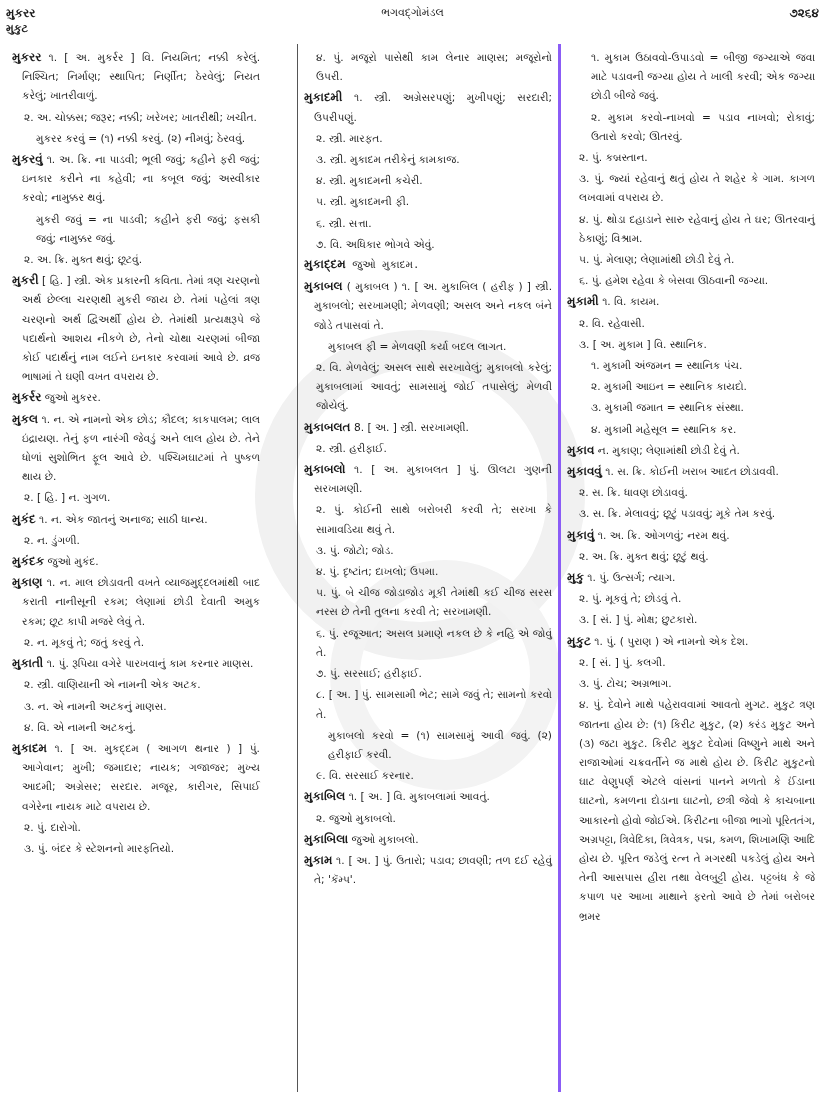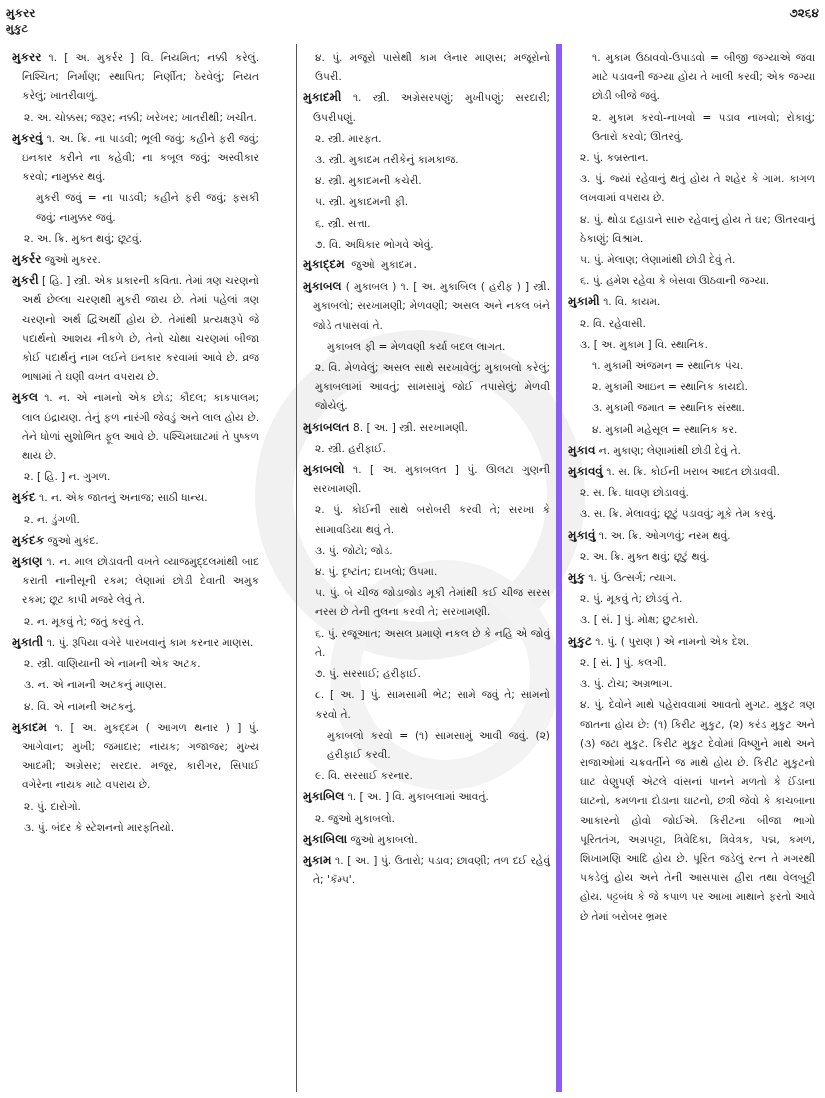--- a/index.html
+++ b/index.html
@@ -18,48 +18,50 @@
   .header {
     position:absolute; top:6px; left:6px; right:6px; height:20px; z-index:2;
     font-size:12px;
   }
   .hdr-left { position:absolute; left:0; top:0; font-weight:bold; }
   .hdr-center { position:absolute; left:0; right:0; text-align:center; top:0; font-size:11px; }
   .hdr-right { position:absolute; right:0; top:0; font-weight:bold; }
   .hdr-sub { position:absolute; left:6px; top:22px; font-size:11px; font-weight:bold; z-index:2; }
   .cols { position:absolute; top:44px; left:6px; right:4px; bottom:6px; display:flex; z-index:2; }
   .col { flex:1; padding:4px 6px 0 6px; box-sizing:border-box; font-size:10.6px; line-height:19.2px; }
-  .col.mid { border-left:1px solid #555; border-right:6px solid #8b5cf6;margin-left:31px; }
+  .col.mid { border-left:1px solid #555; border-right:3px solid #8b5cf6;margin-left:31px; }
   .entry { margin:0 0 2px 0; text-align:justify; }
   .hw { font-weight:bold; font-size:12px; }
   .sense { padding-left:12px; text-indent:0; }
   .phrase { padding-left:24px; }
   .cont { padding-left:10px; }
 </style>
 </head>
 <body>
 
 <div class="watermark"></div>
 <div class="watermark2"></div>
 
 <div class="header">
   <span class="hdr-left">મુકરર</span>
+  <span class="hdr-center">ભગવદ્ગોમંડલ</span>
   <span class="hdr-right">૭૨૬૪</span>
 </div>
 <div class="hdr-sub">મુકુટ</div>
 
 <div class="cols">
   <div class="col" id="col0">
       <div class="entry cont" style="text-indent: -10px;"><span class="hw">મુકરર</span><span> ૧. [ અ. મુકર્રર ] વિ. નિયમિત; નક્કી કરેલું. નિશ્ચિત; નિર્માણ; સ્થાપિત; નિર્ણીત; ઠેરવેલું; નિયત કરેલું; ખાતરીવાળું.</span></div>
       <div class="entry sense"><span>૨. અ. ચોક્કસ; જરૂર; નક્કી; ખરેખર; ખાતરીથી; ખચીત.</span></div>
+      <div class="entry phrase"><span>મુકરર કરવું = (૧) નક્કી કરવું. (૨) નીમવું; ઠેરવવું.</span></div>
       <div class="entry cont" style="text-indent: -10px;"><span class="hw">મુકરવું</span><span> ૧. અ. ક્રિ. ના પાડવી; ભૂલી જવું; કહીને ફરી જવું; ઇનકાર કરીને ના કહેવી; ના કબૂલ જવું; અસ્વીકાર કરવો; નામુક્કર થવું.</span></div>
       <div class="entry phrase"><span>મુકરી જવું = ના પાડવી; કહીને ફરી જવું; ફસકી જવું; નામુક્કર જવું.</span></div>
       <div class="entry sense"><span>૨. અ. ક્રિ. મુક્ત થવું; છૂટવું.</span></div>
+      <div class="entry cont" style="text-indent: -10px;"><span class="hw">મુકરી</span><span> [ હિ. ] સ્ત્રી. એક પ્રકારની કવિતા. તેમાં ત્રણ ચરણનો અર્થ છેલ્લા ચરણથી મુકરી જાય છે. તેમાં પહેલાં ત્રણ ચરણનો અર્થ દ્વિઅર્થી હોય છે. તેમાંથી પ્રત્યક્ષરૂપે જે પદાર્થનો આશય નીકળે છે, તેનો ચોથા ચરણમાં બીજા કોઈ પદાર્થનું નામ લઈને ઇનકાર કરવામાં આવે છે. વ્રજ ભાષામાં તે ઘણી વખત વપરાય છે.</span></div>
       <div class="entry cont" style="text-indent: -10px;"><span class="hw">મુકર્રર</span><span> જુઓ મુકરર.</span></div>
-      <div class="entry cont" style="text-indent: -10px;"><span class="hw">મુકરી</span><span> [ હિ. ] સ્ત્રી. એક પ્રકારની કવિતા. તેમાં ત્રણ ચરણનો અર્થ છેલ્લા ચરણથી મુકરી જાય છે. તેમાં પહેલાં ત્રણ ચરણનો અર્થ દ્વિઅર્થી હોય છે. તેમાંથી પ્રત્યક્ષરૂપે જે પદાર્થનો આશય નીકળે છે, તેનો ચોથા ચરણમાં બીજા કોઈ પદાર્થનું નામ લઈને ઇનકાર કરવામાં આવે છે. વ્રજ ભાષામાં તે ઘણી વખત વપરાય છે.</span></div>
       <div class="entry cont" style="text-indent: -10px;"><span class="hw">મુકલ</span><span> ૧. ન. એ નામનો એક છોડ; કૌદલ; કાકપાલમ; લાલ ઇંદ્રાયણ. તેનું ફળ નારંગી જેવડું અને લાલ હોય છે. તેને ધોળાં સુશોભિત ફૂલ આવે છે. પશ્ચિમઘાટમાં તે પુષ્કળ થાય છે.</span></div>
       <div class="entry sense"><span>૨. [ હિ. ] ન. ગુગળ.</span></div>
       <div class="entry cont" style="text-indent: -10px;"><span class="hw">મુકંદ</span><span> ૧. ન. એક જાતનું અનાજ; સાઠી ધાન્ય.</span></div>
       <div class="entry sense"><span>૨. ન. ડુંગળી.</span></div>
       <div class="entry cont" style="text-indent: -10px;"><span class="hw">મુકંદક</span><span> જુઓ મુકંદ.</span></div>
       <div class="entry cont" style="text-indent: -10px;"><span class="hw">મુકાણ</span><span> ૧. ન. માલ છોડાવતી વખતે વ્યાજમુદ્દલમાંથી બાદ કરાતી નાનીસૂની રકમ; લેણામાં છોડી દેવાતી અમુક રકમ; છૂટ કાપી મજરે લેવું તે.</span></div>
       <div class="entry sense"><span>૨. ન. મૂકવું તે; જતું કરવું તે.</span></div>
       <div class="entry cont" style="text-indent: -10px;"><span class="hw">મુકાતી</span><span> ૧. પું. રૂપિયા વગેરે પારખવાનું કામ કરનાર માણસ.</span></div>
       <div class="entry sense"><span>૨. સ્ત્રી. વાણિયાની એ નામની એક અટક.</span></div>
       <div class="entry sense"><span>૩. ન. એ નામની અટકનું માણસ.</span></div>

